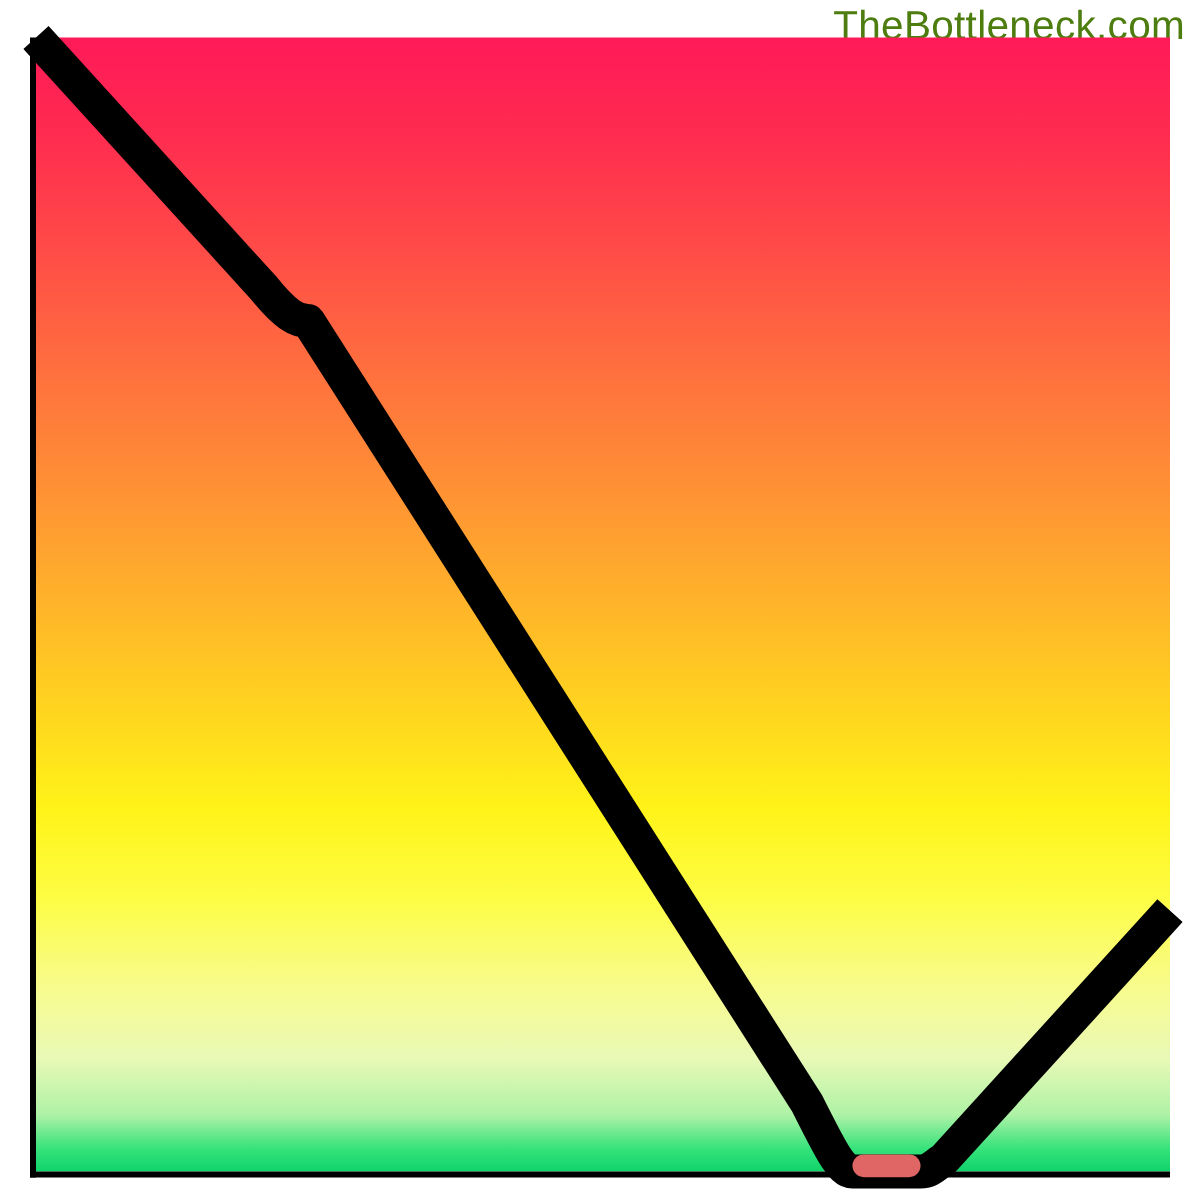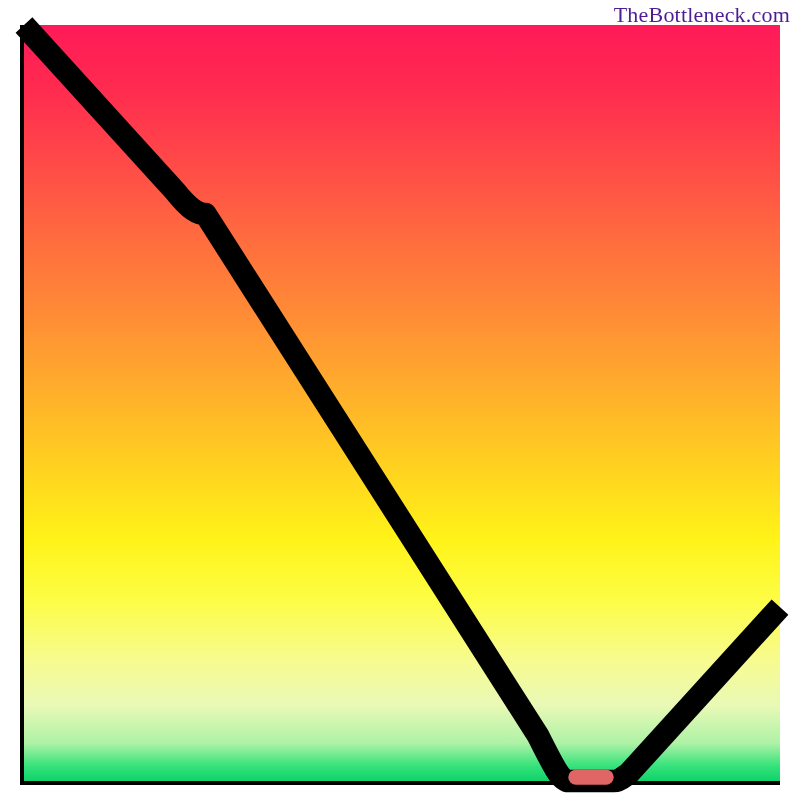--- a/index.html
+++ b/index.html
@@ -6,23 +6,23 @@
   html, body { width: 800px; height: 800px; overflow: hidden; background: #fff; }
   .chart-wrap {
     position: relative;
     width: 800px;
     height: 800px;
   }
   .watermark {
     position: absolute;
     top: 2px;
     right: 10px;
-    font-family: Liberation Serif, serif;
-    font-size: 22px;
-    color: #4c1d95;
+    font-family: Liberation Sans, sans-serif;
+    font-size: 27px;
+    color: #4d7c0f;
     font-weight: 500;
     letter-spacing: 0.2px;
   }
   .plot-area {
     position: absolute;
     
     left: 20px;
     top: 25px;
     width: 760px;
     height: 760px;

